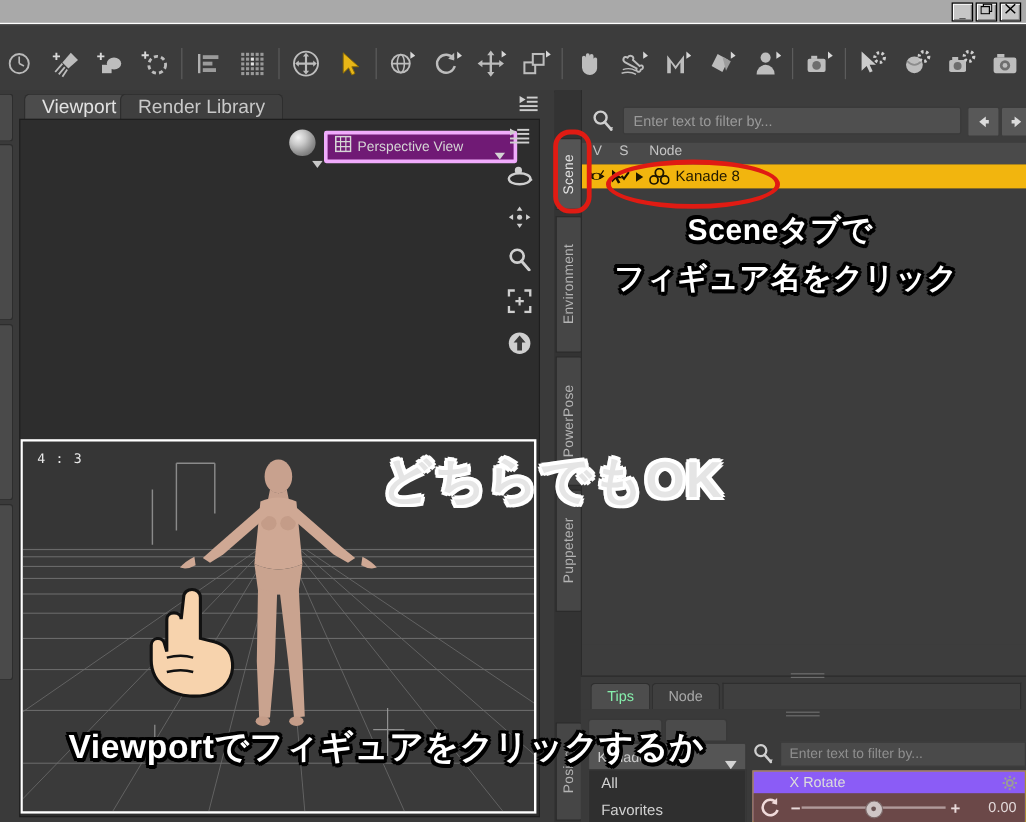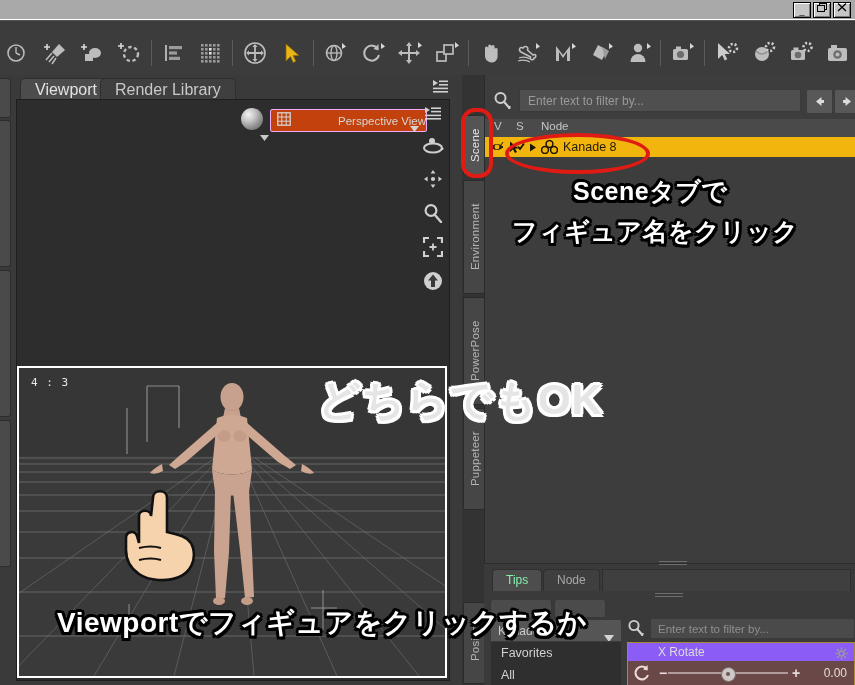--- a/index.html
+++ b/index.html
@@ -31,22 +31,22 @@
   .edge-tab{left:0;width:10px;background:#4a4a4a;border:1px solid #2d2d2d;border-left:none;border-radius:0 3px 3px 0;}
 
   #vp-tabbar{left:12px;top:78px;width:440px;height:22px;}
   .vtab{position:absolute;top:0;height:21px;line-height:21px;padding:0 14px;font-size:16px;color:#c8c8c8;
       background:#3f3f3f;border:1px solid #2e2e2e;border-bottom:none;border-radius:5px 5px 0 0;}
   .vtab.sel{background:#4c4c4c;color:#e2e2e2;}
   #vp-menuicon{left:432px;top:78px;}
 
   #viewport{left:16px;top:99px;width:432px;height:580px;background:#2d2d2d;border:1px solid #1e1e1e;overflow:hidden;}
 
-  #view-pill{position:absolute;left:253px;top:9px;width:155px;height:21px;background:#c2410c;border:1px solid #f0abfc;
-     border-radius:2px;display:flex;align-items:center;justify-content:space-between;}
+  #view-pill{position:absolute;left:253px;top:9px;width:155px;height:21px;background:#701a75;border:3px solid #f0abfc;
+     border-radius:2px;display:flex;align-items:center;}
   #view-pill .lbl{font-size:11.5px;color:#d6d6d6;margin-left:5px;}
   .ball{position:absolute;left:224px;top:8px;width:22px;height:22px;border-radius:50%;
       background:radial-gradient(circle at 34% 30%,#f2f2f2 0%,#c9c9c9 30%,#8f8f8f 62%,#5a5a5a 100%);}
   #vp-right-tools{position:absolute;right:2px;top:6px;width:28px;display:flex;flex-direction:column;align-items:center;gap:10px;}
 
   #viewcube{position:absolute;left:322px;top:145px;width:100px;height:95px;}
 
   
   #renderframe{position:absolute;left:0px;top:266px;width:430px;height:312px;border:2px solid #ffffff;box-sizing:border-box;
       background:#333333;overflow:hidden;}
@@ -568,22 +568,22 @@
 
   <div id="posedrop">
     <span class="lbl">Kanade 8</span>
     <span style="position:absolute;right:7px;top:8px;">
       <svg width="10" height="7" viewBox="0 0 10 7">
           <path d="M0 0 L10 0 L5 7 Z" fill="#d4d4d4"></path>
         </svg>
     </span>
   </div>
   <div id="poselist">
+    <div class="plitem">All</div>
     <div class="plitem">Favorites</div>
-    <div class="plitem">All</div>
   </div>
 
   <div id="paramcol">
     <span style="position:absolute;left:1px;top:4px;">
       <svg width="19" height="19" viewBox="0 0 19 19">
           <circle cx="7" cy="6.5" r="4.6" fill="none" stroke="#cfcfcf" stroke-width="1.9"></circle>
           <path d="M10.2 10 L15.4 16" stroke="#cfcfcf" stroke-width="2.1" stroke-linecap="round"></path>
           <path d="M13 14 L17 14 L15 17 Z" fill="#cfcfcf"></path>
         </svg>
     </span>

